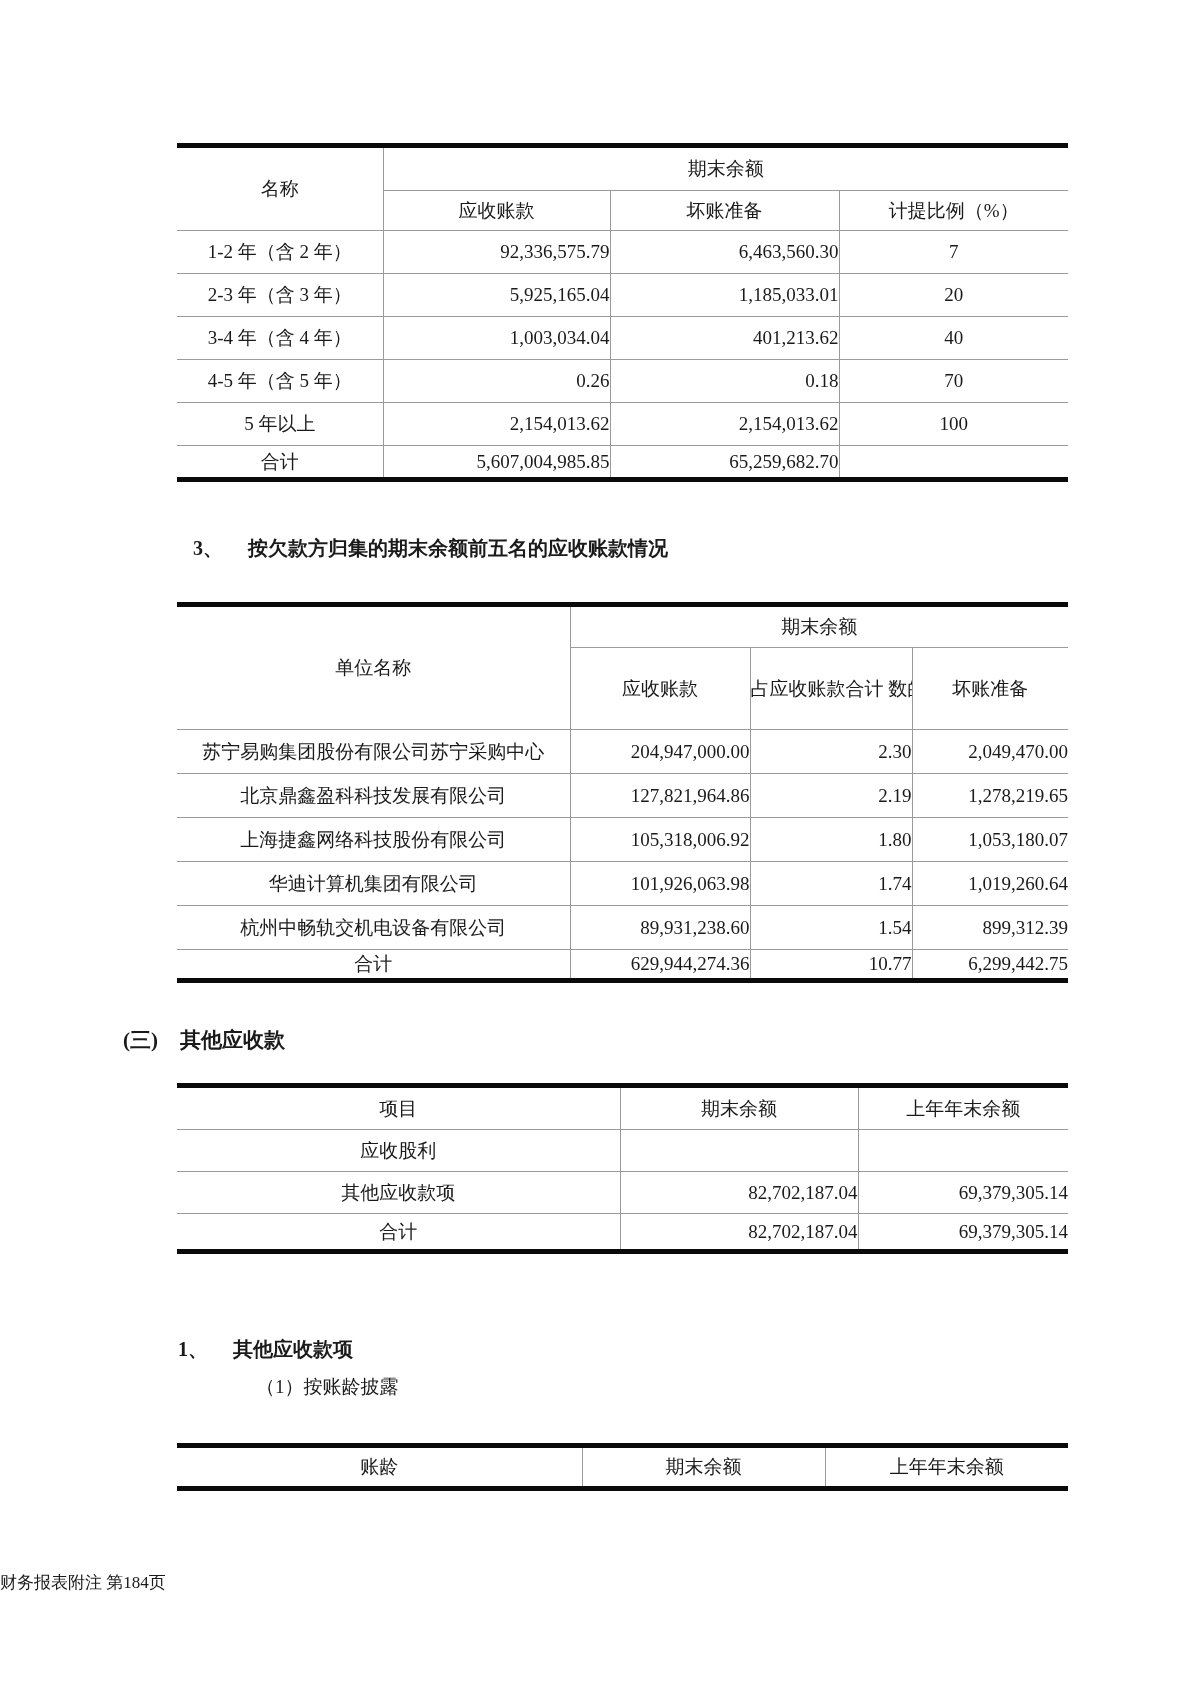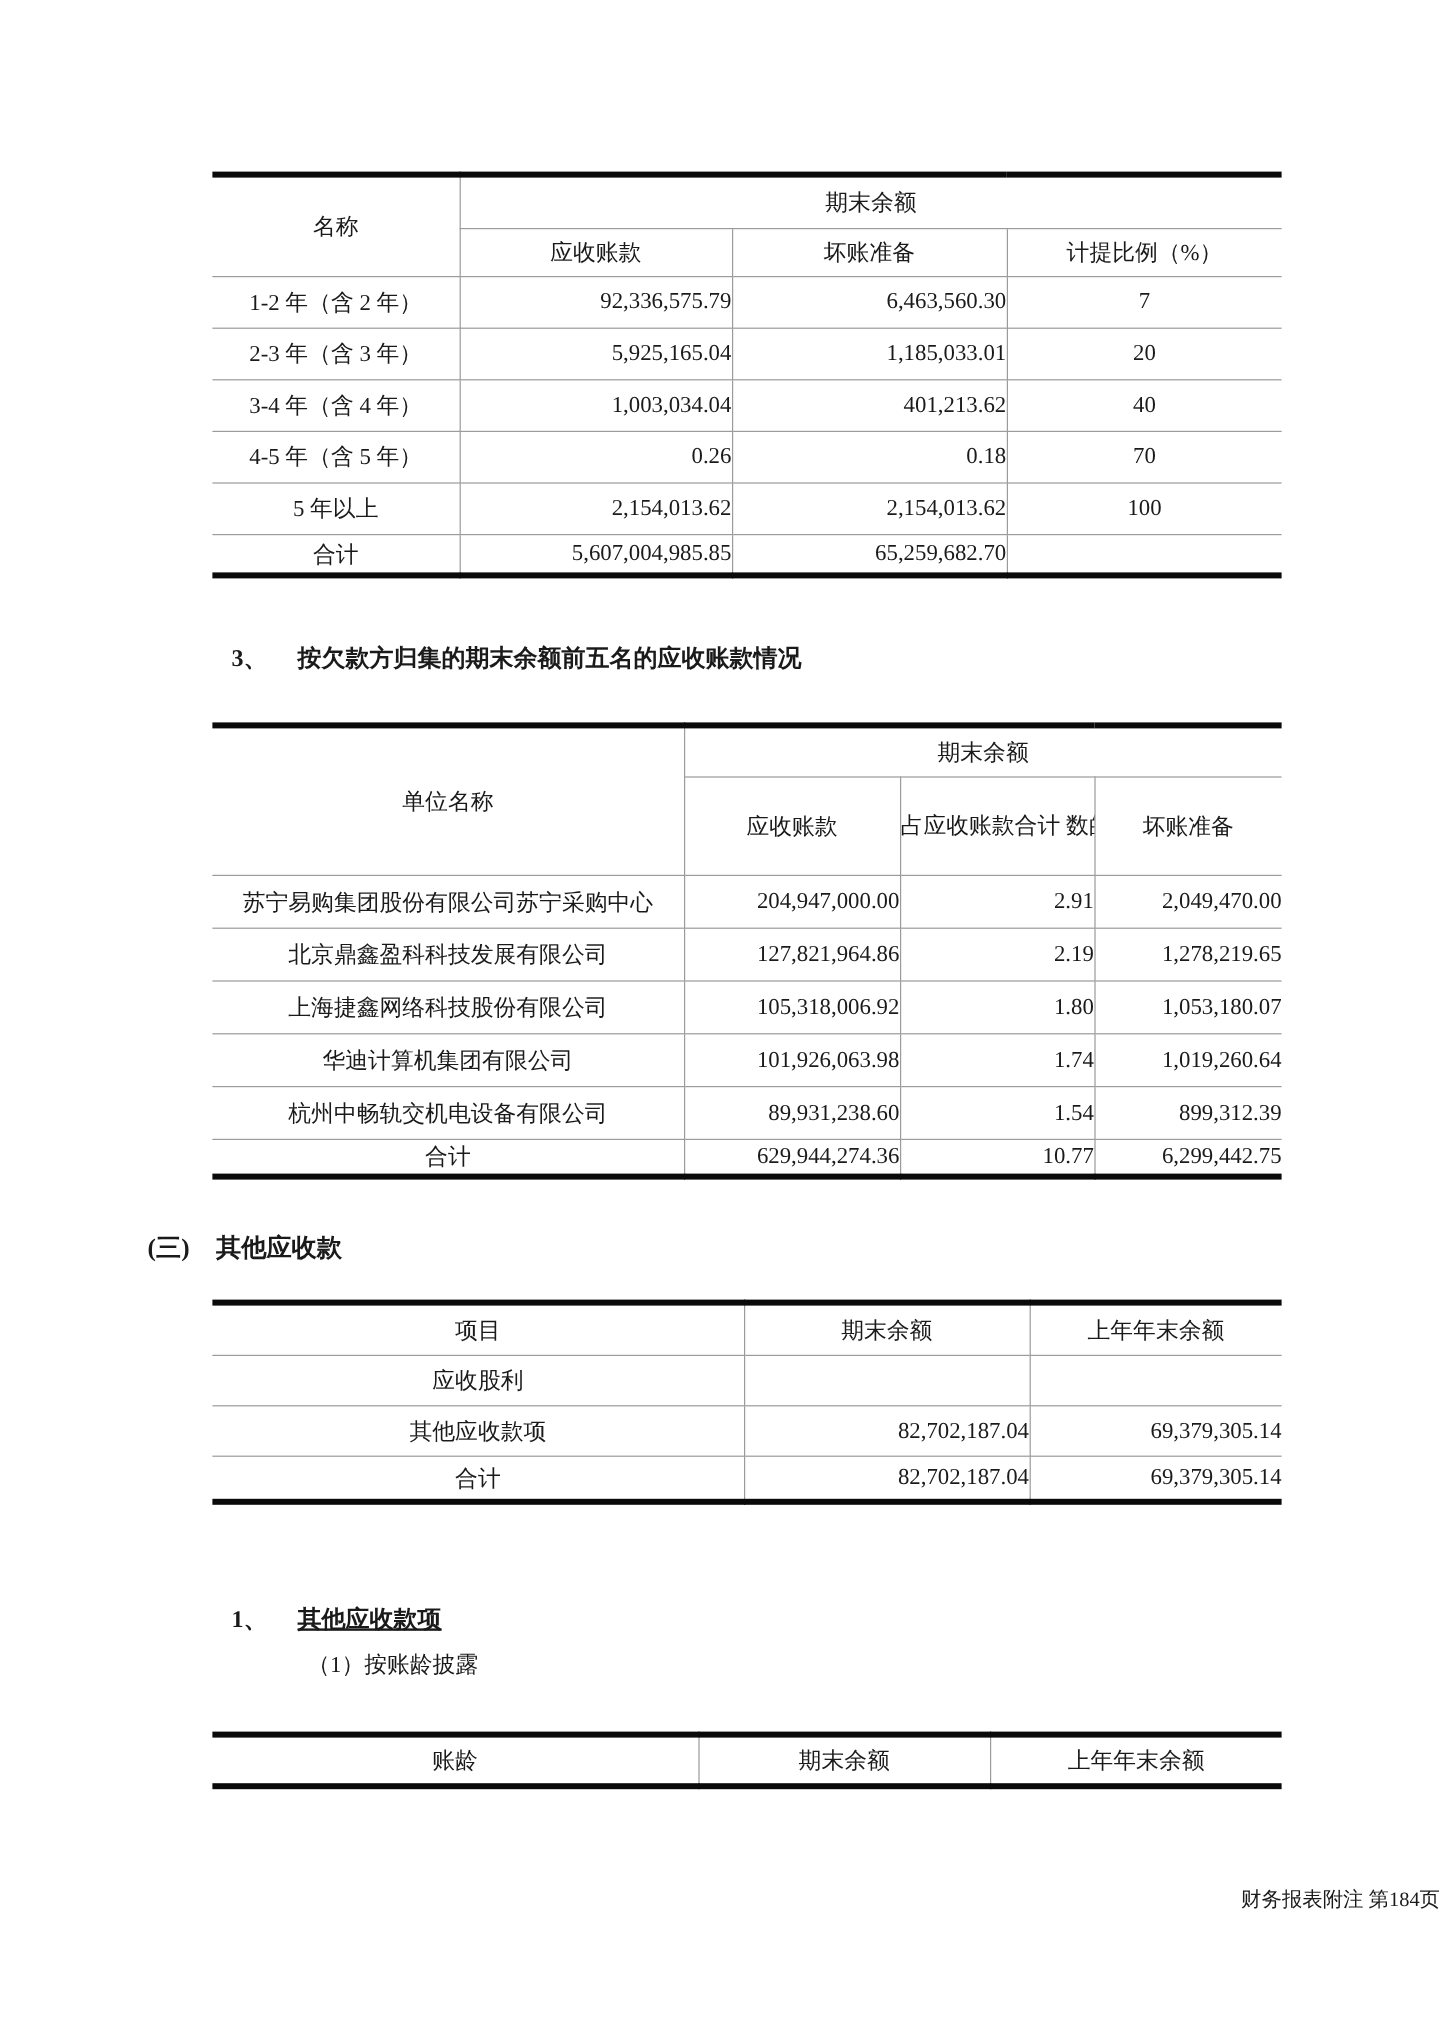--- a/index.html
+++ b/index.html
@@ -21,21 +21,21 @@
   table.fin tr td:first-child { border-left:none; }
   table.fin tr td:last-child  { border-right:none; }
   td.hc  { text-align:center; }
   td.lbl { text-align:center;  padding-left:12px; }
   td.num { text-align:right; padding-right:13px; }
   td.ctr { text-align:center; }
   td.two-line { white-space:pre-line; line-height:34px; text-align:center; }
   .sec-head { position:absolute; font-weight:bold; font-size:20px; white-space:nowrap; }
   .sec-num  { display:inline-block; }
   .sub-head { position:absolute; font-size:19px; white-space:nowrap; }
-  .footer   { position:absolute; left:0; width:1200px; text-align:right; font-size:17px; }
+  .footer   { position:absolute; left:0; width:1200px; text-align:left; font-size:17px; }
 </style>
 </head>
 <body>
 
 <div class="page">
 
   <table class="fin" style="left:177px; top:143px; width:891px;">
     <colgroup>
         <col style="width:206px">
         <col style="width:227px">
@@ -109,21 +109,21 @@
       </tr>
       <tr style="height:82px">
         <td class="hc">应收账款</td>
         <td class="two-line">占应收账款合计
 数的比例(%)</td>
         <td class="hc">坏账准备</td>
       </tr>
       <tr style="height:44px">
         <td class="lbl">苏宁易购集团股份有限公司苏宁采购中心</td>
         <td class="num">204,947,000.00</td>
-        <td class="num">2.91</td>
+        <td class="num">2.30</td>
         <td class="num">2,049,470.00</td>
       </tr>
       <tr style="height:44px">
         <td class="lbl">北京鼎鑫盈科科技发展有限公司</td>
         <td class="num">127,821,964.86</td>
         <td class="num">2.19</td>
         <td class="num">1,278,219.65</td>
       </tr>
       <tr style="height:44px">
         <td class="lbl">上海捷鑫网络科技股份有限公司</td>
@@ -179,21 +179,21 @@
         <td class="num">69,379,305.14</td>
       </tr>
       <tr style="height:38px">
         <td class="ctr">合计</td>
         <td class="num">82,702,187.04</td>
         <td class="num">69,379,305.14</td>
       </tr>
     </tbody>
   </table>
 
-  <div class="sec-head" style="left:193px; top:1336px;text-decoration:underline;">
+  <div class="sec-head" style="left:178px; top:1336px;">
     <span class="sec-num" style="width:55px;">1、</span><span>其他应收款项</span>
   </div>
 
   <div class="sub-head" style="left:256px; top:1374px;">（1）按账龄披露</div>
 
   <table class="fin" style="left:177px; top:1443px; width:891px;">
     <colgroup>
         <col style="width:405px">
         <col style="width:243px">
         <col style="width:243px">

